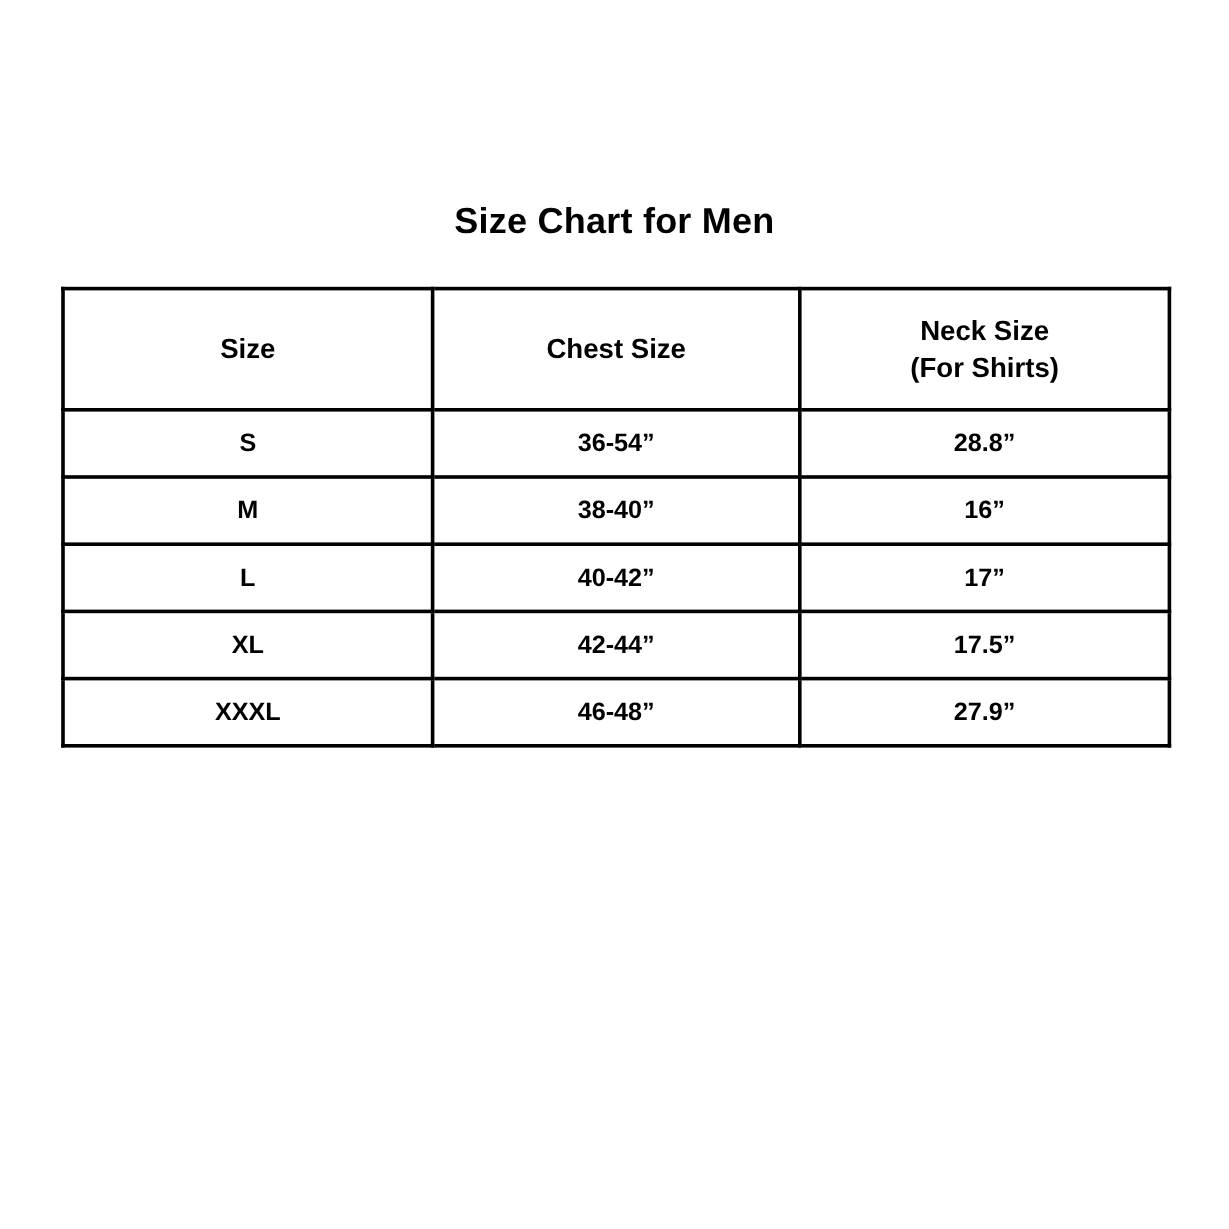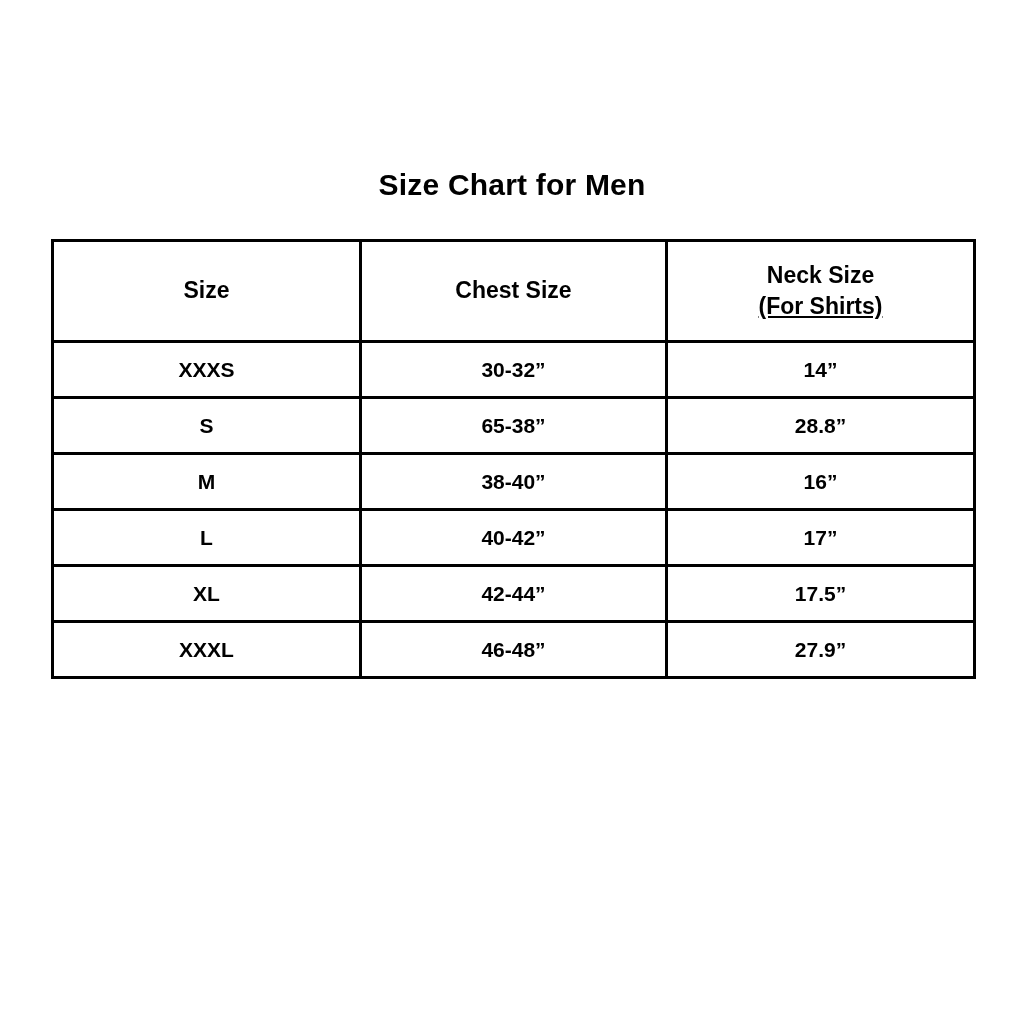--- a/index.html
+++ b/index.html
@@ -55,21 +55,20 @@
   .size-table thead th {
     height: 98px;
     font-size: 23px;
     line-height: 1.35;
     padding: 0;
   }
   .size-table thead th .sub {
     display: block;
     font-size: 23px;
     font-weight: bold;
-    text-decoration: underline;
   }
   .size-table tbody td {
     height: 53px;
     font-size: 21px;
     padding: 0;
   }
 </style>
 </head>
 <body>
 
@@ -92,27 +91,22 @@
           <span>Chest Size</span>
         </th>
         <th>
           <span>Neck Size</span>
           <span class="sub">(For Shirts)</span>
         </th>
       </tr>
     </thead>
     <tbody>
       <tr>
-        <td>XXXS</td>
-        <td>30-32”</td>
-        <td>14”</td>
-      </tr>
-      <tr>
         <td>S</td>
-        <td>65-38”</td>
+        <td>36-54”</td>
         <td>28.8”</td>
       </tr>
       <tr>
         <td>M</td>
         <td>38-40”</td>
         <td>16”</td>
       </tr>
       <tr>
         <td>L</td>
         <td>40-42”</td>

